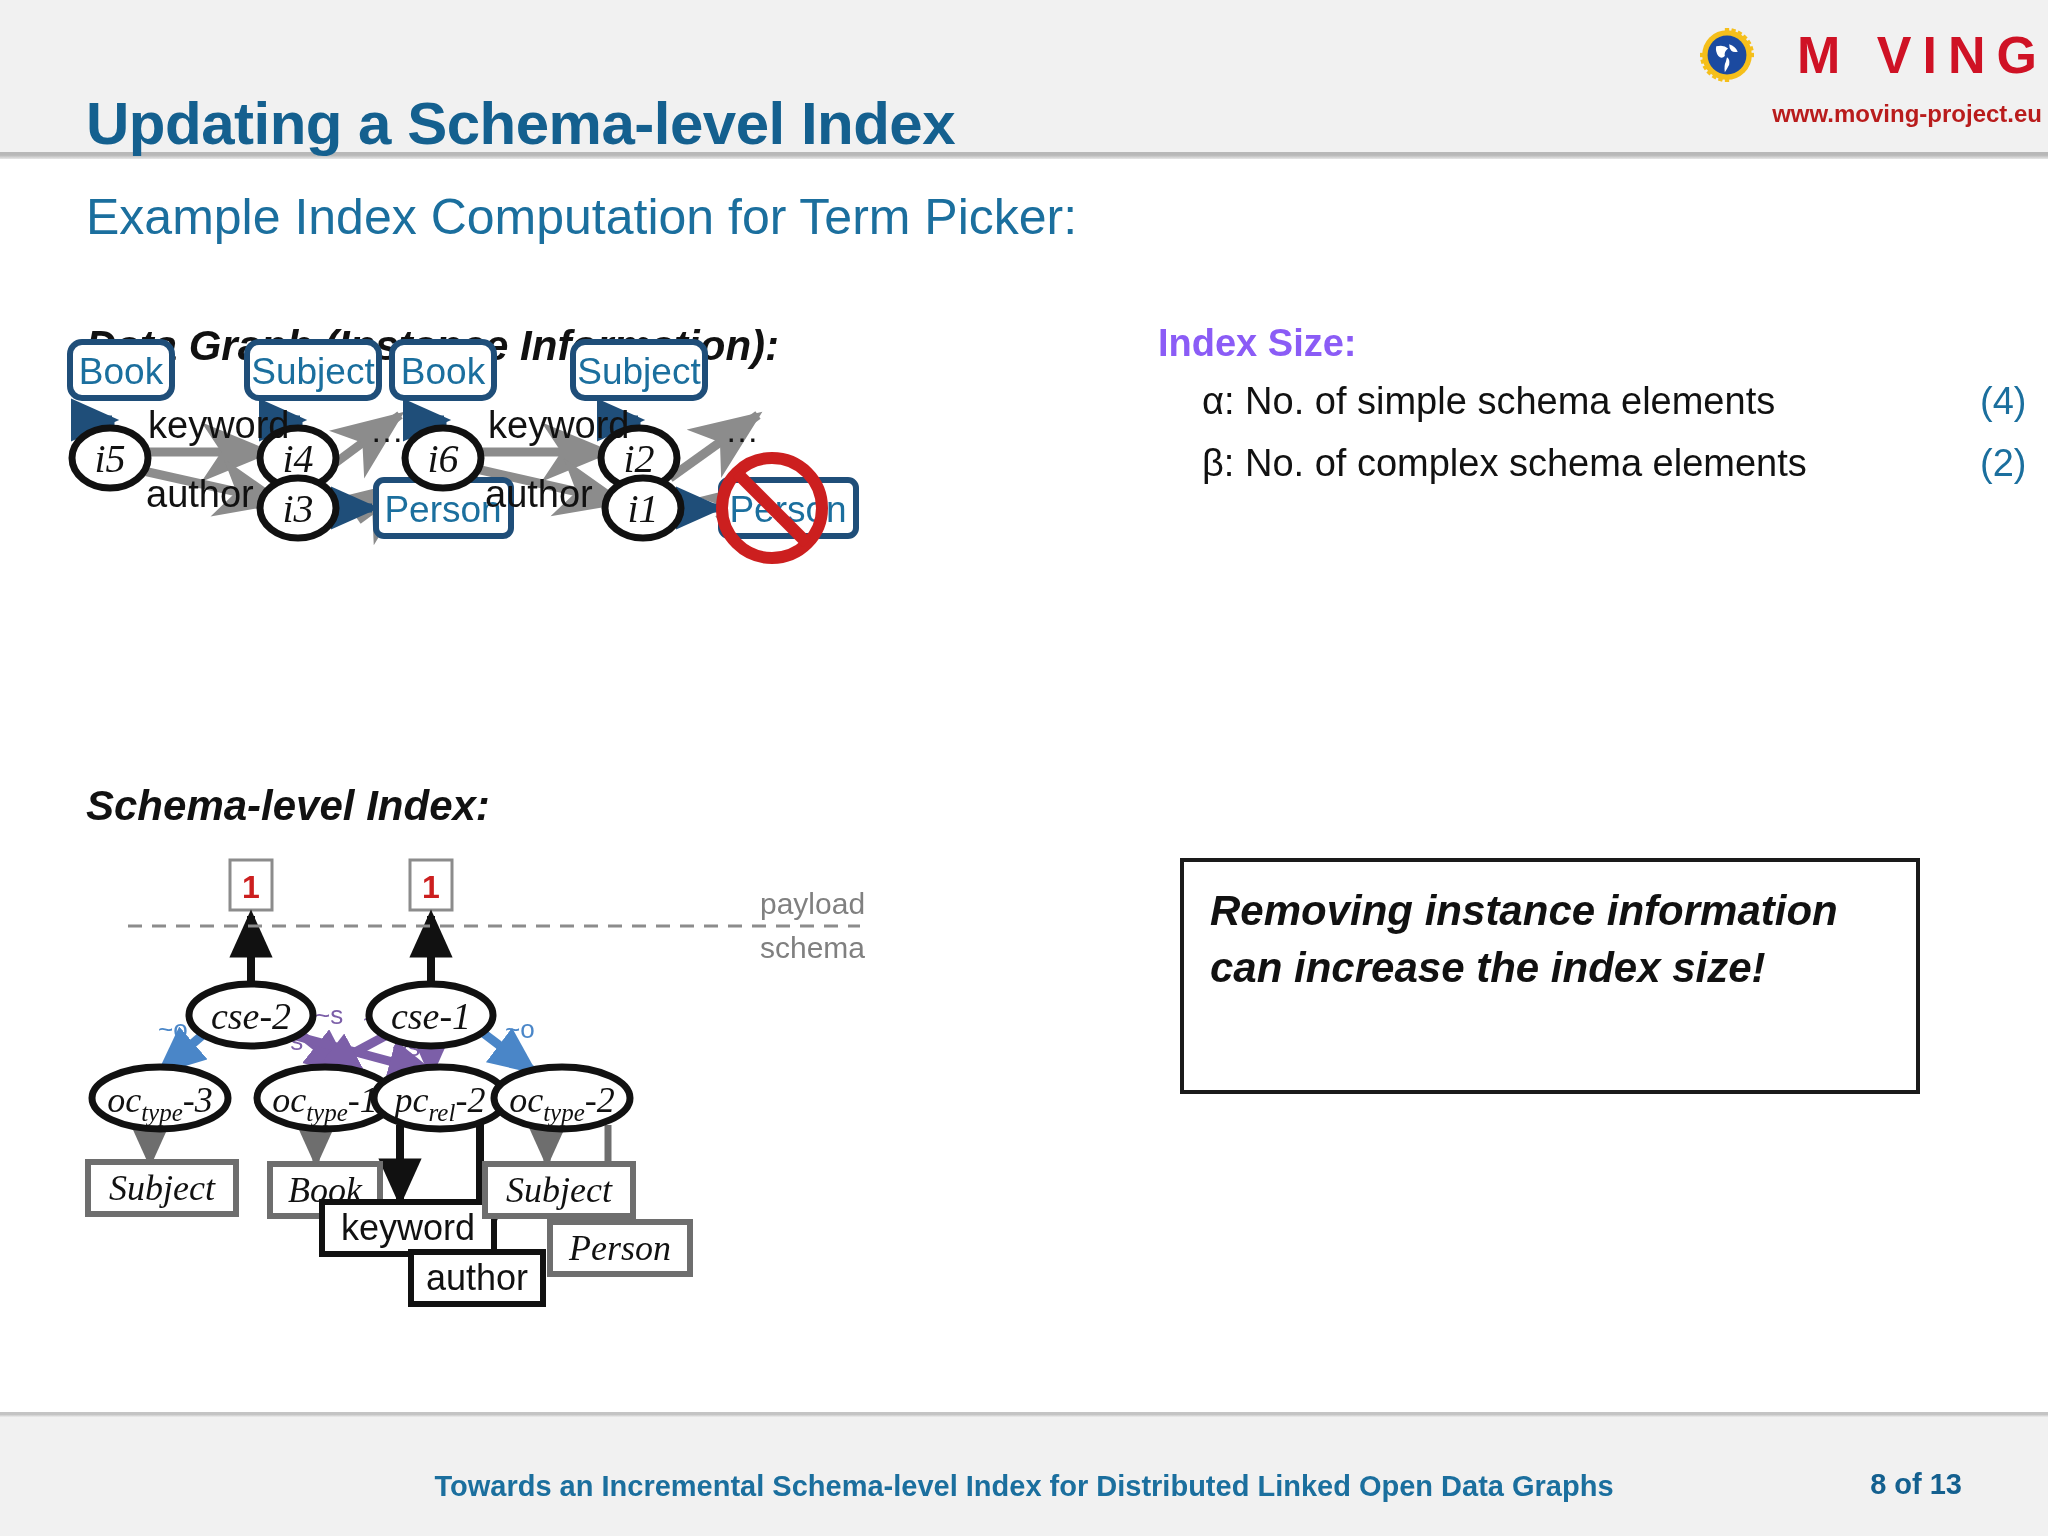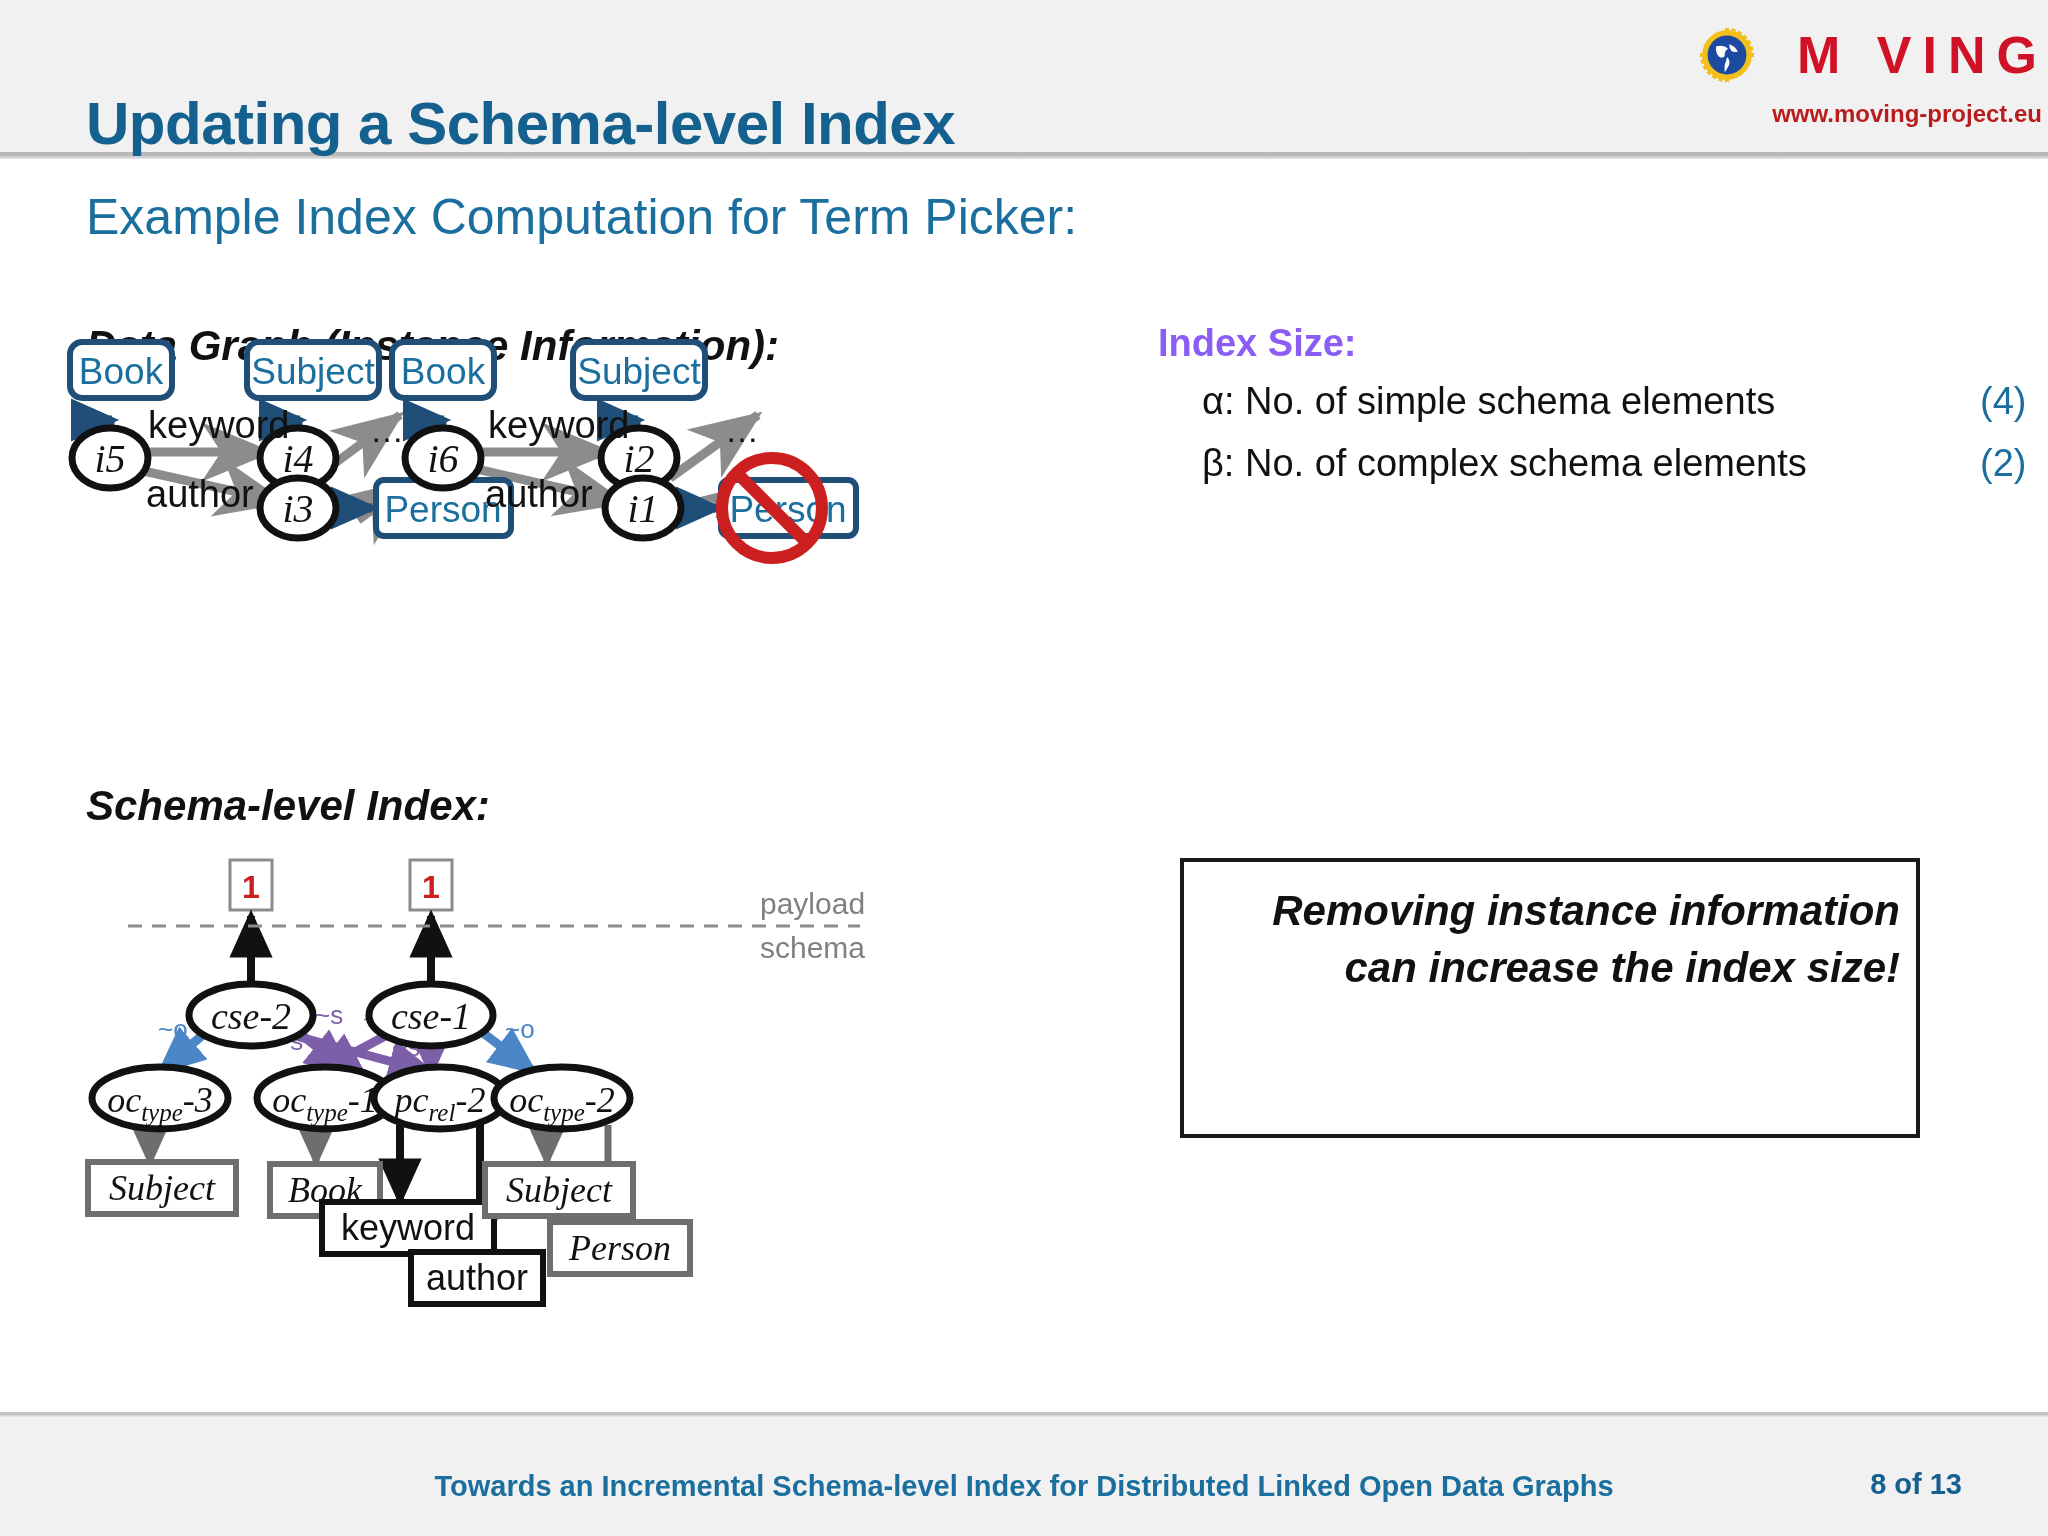--- a/index.html
+++ b/index.html
@@ -122,25 +122,24 @@
     white-space: nowrap;
   }
   #isz-val-a { left: 1980px; top: 380px; }
   #isz-val-b { left: 1980px; top: 442px; }
 
   
   #callout {
     position: absolute;
     left: 1180px; top: 858px;
     width: 740px;
-    height: 280px;
+    height: 236px;
     border: 4px solid #1a1a1a;
     background: #ffffff;
     box-sizing: border-box;
-    text-align: right;
   }
   #callout-text {
     position: absolute;
     left: 26px; top: 20px;
     width: 690px;
     font-size: 42px;
     font-weight: bold;
     font-style: italic;
     color: #111111;
     line-height: 1.36;

